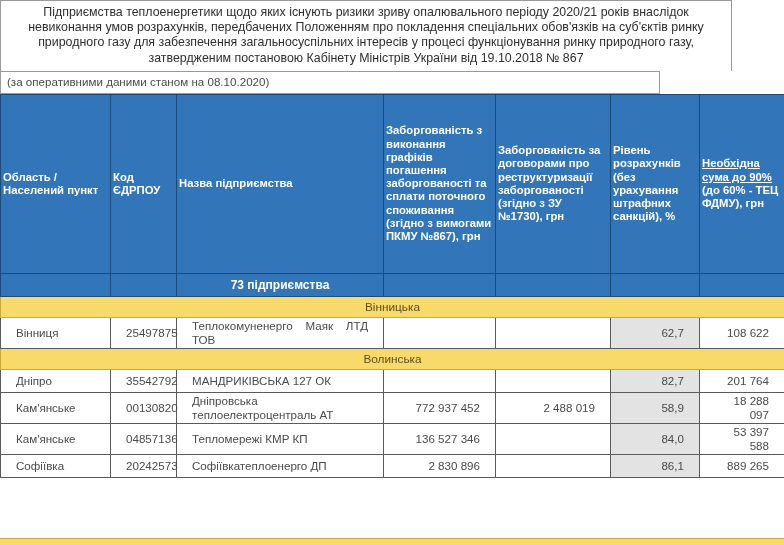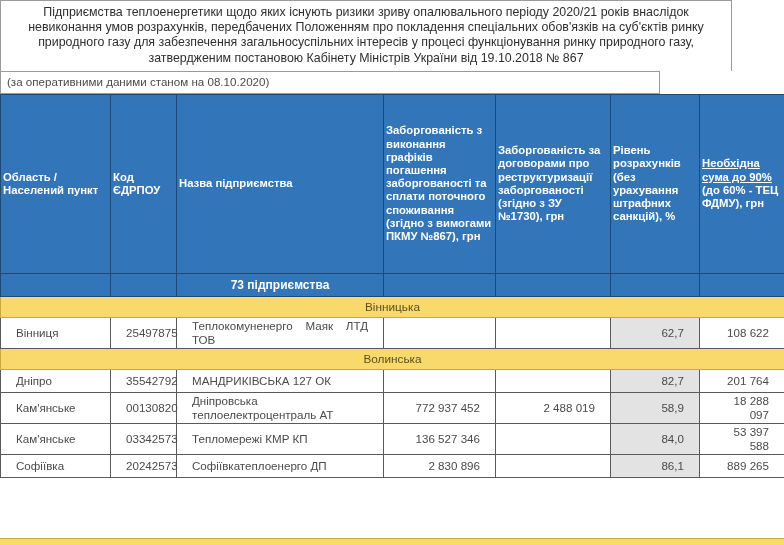--- a/index.html
+++ b/index.html
@@ -210,21 +210,21 @@
           <td class="city">Кам'янське</td>
           <td class="code">00130820</td>
           <td class="ent one">Дніпровська теплоелектроцентраль АТ</td>
           <td class="num">772 937 452</td>
           <td class="num">2 488 019</td>
           <td class="pct">58,9</td>
           <td class="num">18 288 097</td>
         </tr>
         <tr class="data">
           <td class="city">Кам'янське</td>
-          <td class="code">03342573</td>
+          <td class="code">04857136</td>
           <td class="ent one">Тепломережі КМР КП</td>
           <td class="num">136 527 346</td>
           <td class="num"></td>
           <td class="pct">84,0</td>
           <td class="num">53 397 588</td>
         </tr>
         <tr class="data">
           <td class="city">Софіївка</td>
           <td class="code">20242573</td>
           <td class="ent one">Софіївкатеплоенерго ДП</td>

